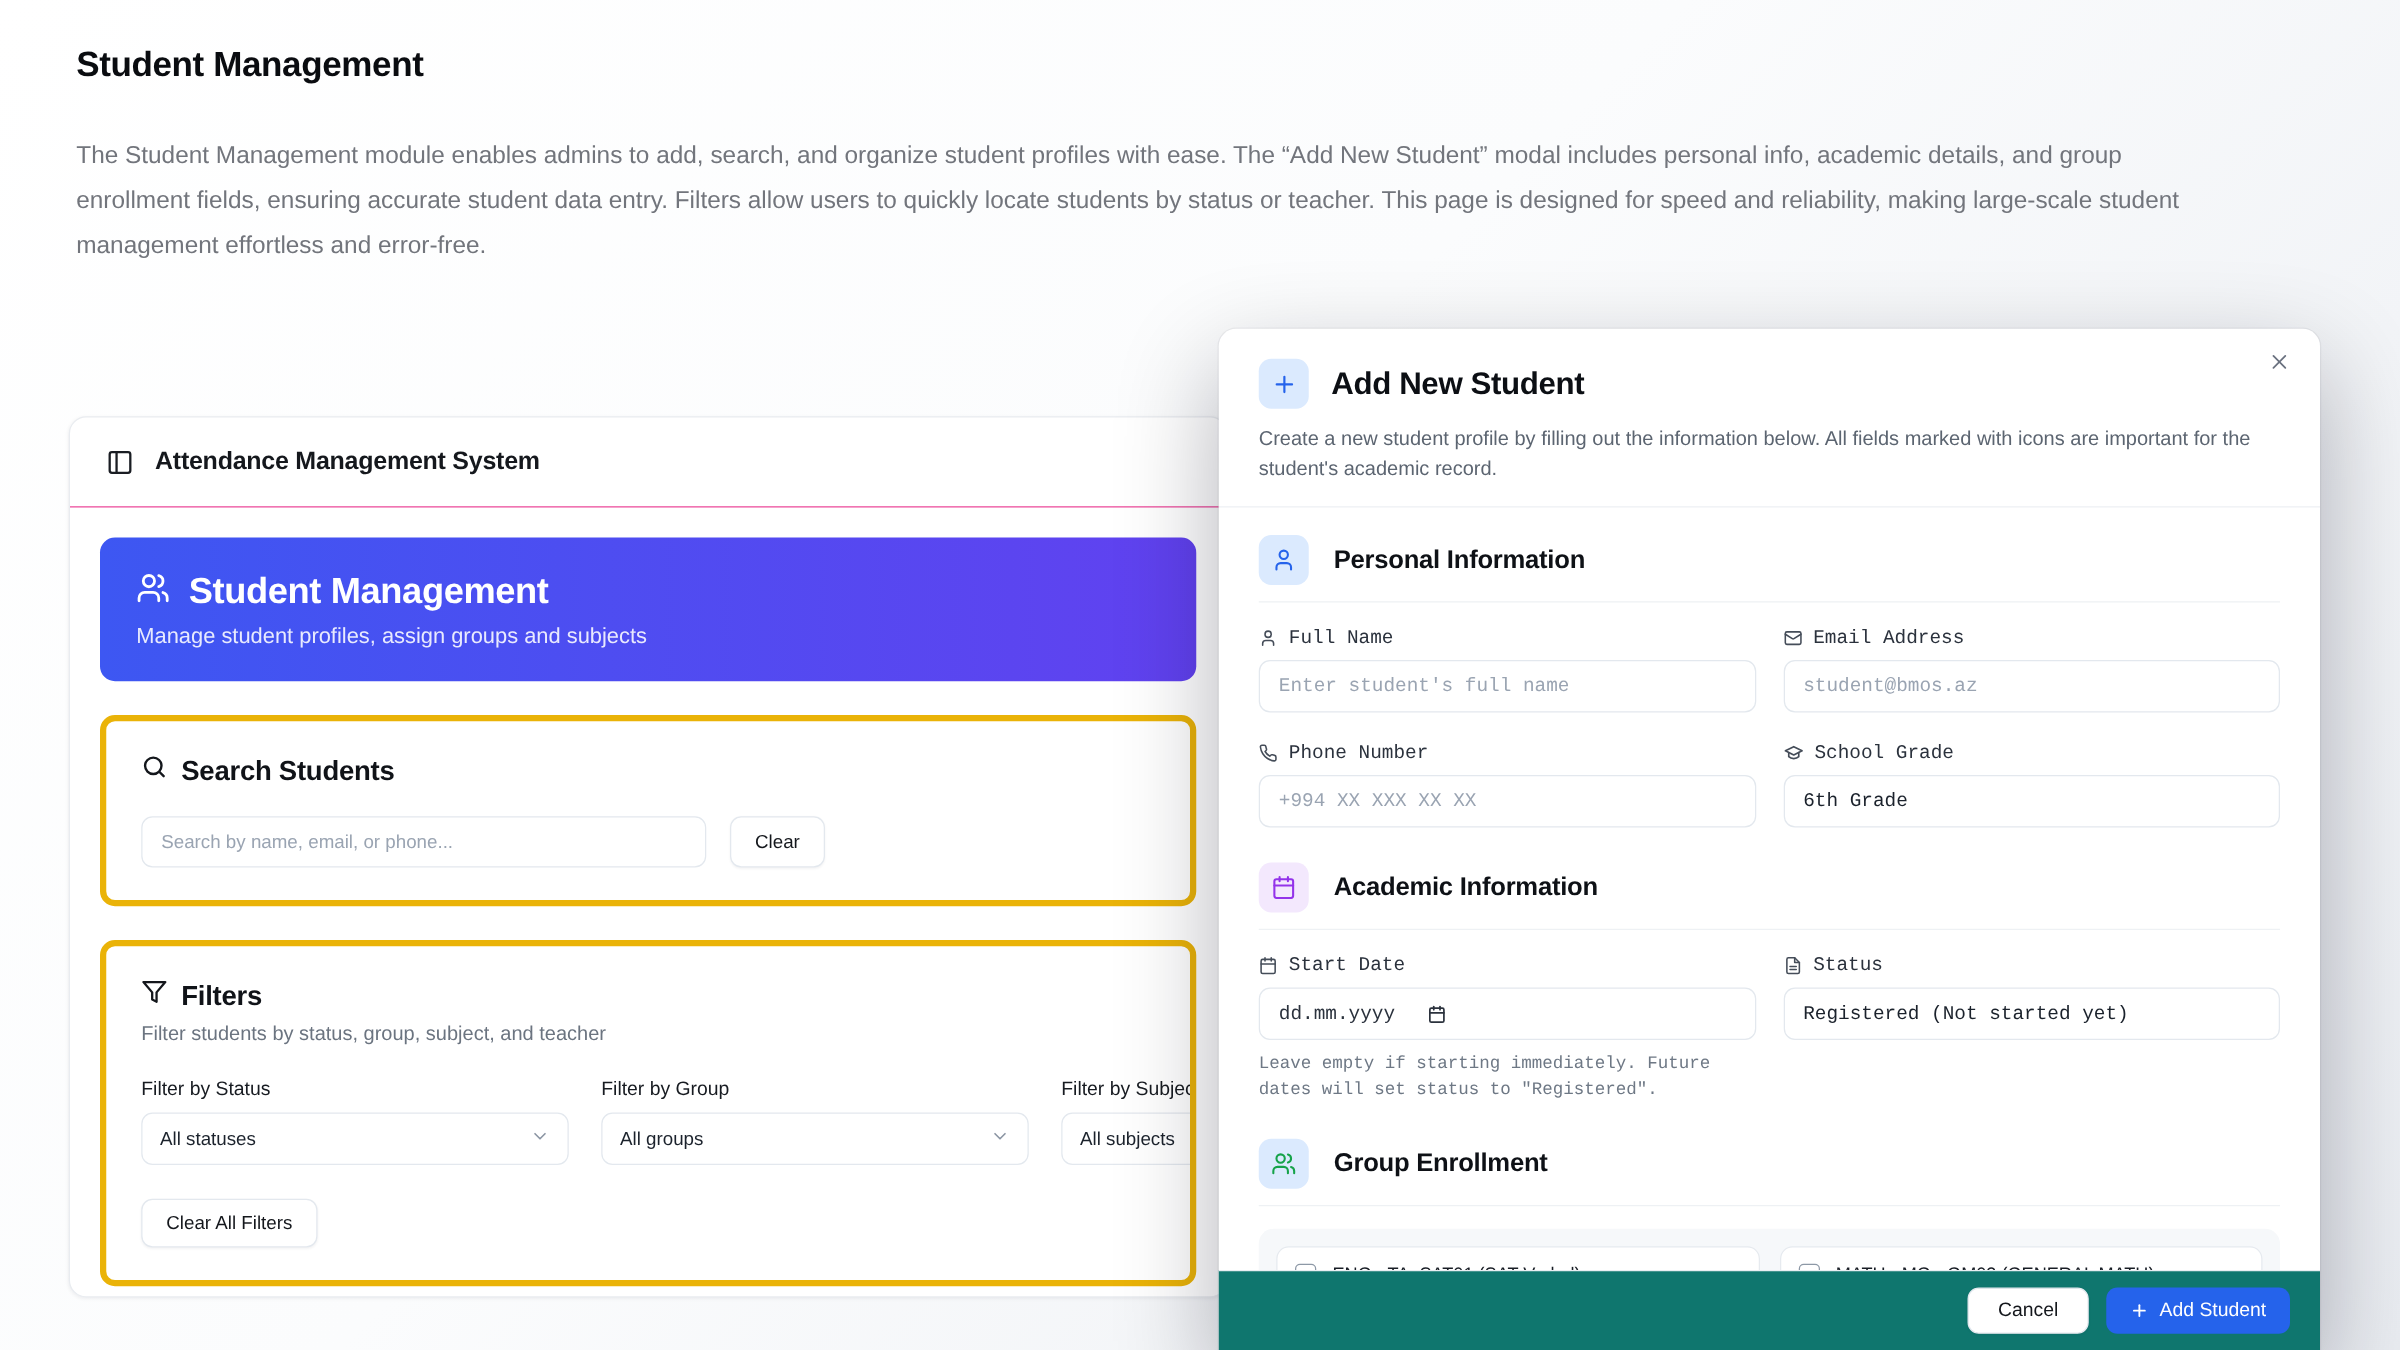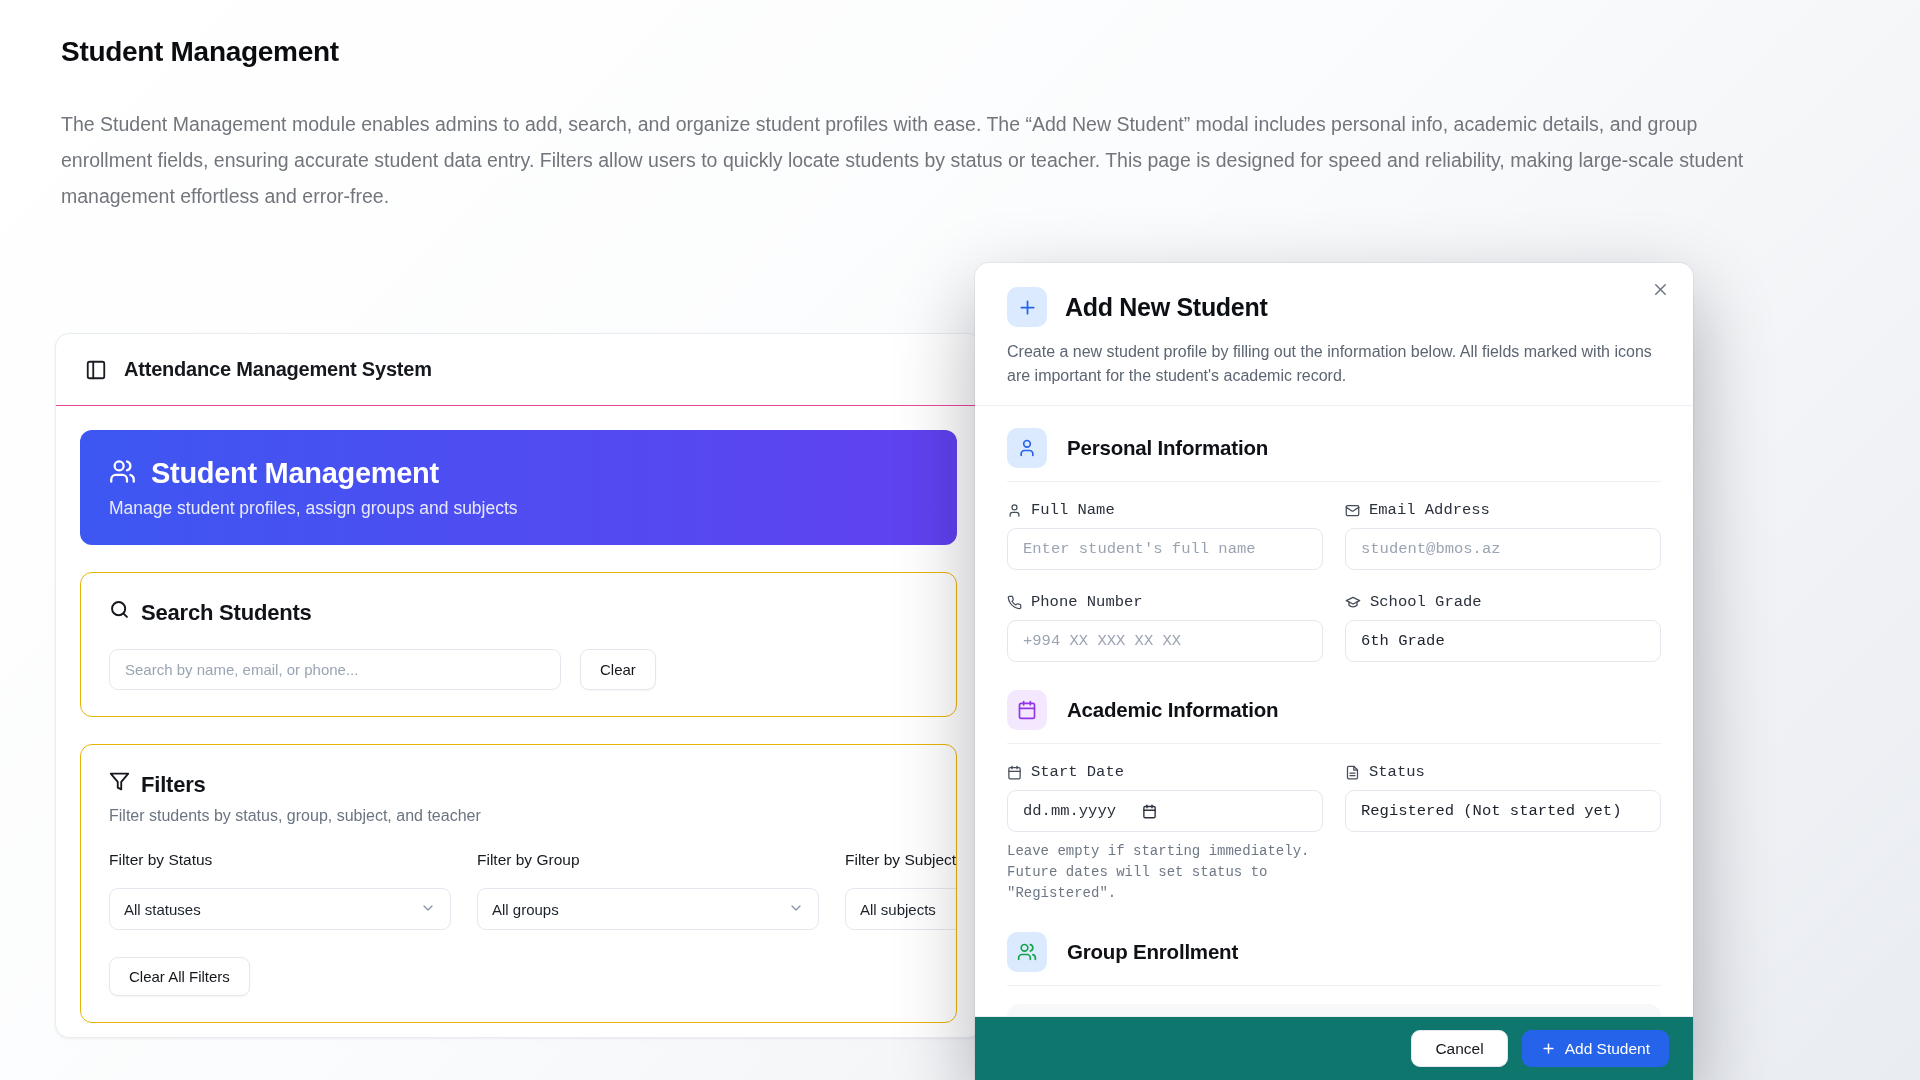--- a/index.html
+++ b/index.html
@@ -27,47 +27,47 @@
   .banner {
     height:115px; border-radius:12px; padding:0 29px;
     display:flex; flex-direction:column; justify-content:center;
     background:linear-gradient(90deg,var(--banner-start,#3d57f2) 0%,var(--banner-end,#6c3bef) 130%);
     color:#fff;
   }
   .banner-title-row { display:flex; align-items:center; gap:15px; }
   .banner-title { font-size:29px; font-weight:700; letter-spacing:-0.3px; }
   .banner-sub { margin-top:8px; font-size:17.5px; color:rgba(255,255,255,.88); }
 
-  .sub-card { margin-top:27px; border:1px solid #eab308; border-radius:12px; padding:26px 28px; background:#fff; overflow:hidden; }
+  .sub-card { margin-top:27px; border:5px solid #eab308; border-radius:12px; padding:26px 28px; background:#fff; overflow:hidden; }
   .sub-head { display:flex; align-items:center; gap:11px; font-size:22px; font-weight:700; color:#101318; letter-spacing:-0.2px; }
   .sub-head svg { flex:none; }
   .sub-desc { margin-top:9px; font-size:16px; color:#6b7480; }
 
   .search-row { margin-top:23px; display:flex; align-items:center; gap:19px; }
   .text-input {
     width:452px; height:41px; border:1px solid #e3e8ee; border-radius:9px; padding:0 15px;
     font-size:15px; font-family:inherit; color:#1b222c; background:#fff; outline:none;
   }
   .text-input::placeholder { color:#9aa4b2; }
   .btn { display:inline-flex; align-items:center; justify-content:center; gap:8px; height:41px; padding:0 19px;
     border-radius:9px; border:1px solid #e3e8ee; background:#fff; font-family:inherit; font-size:15px; font-weight:500;
     color:#14171c; cursor:pointer; box-shadow:0 1px 2px rgba(15,23,42,.05); }
 
   .filters-grid { margin-top:26px; display:grid; grid-template-columns:repeat(3,342px); column-gap:26px; }
-  .filter-label { font-size:15.5px; font-weight:500; color:#171b21; margin-bottom:19px; }
+  .filter-label { font-size:15.5px; font-weight:500; color:#171b21; margin-bottom:9px; }
   .select {
     height:42px; border:1px solid #e3e8ee; border-radius:9px; background:#fff; padding:0 14px;
     display:flex; align-items:center; justify-content:space-between; font-size:15px; color:#1b222c; cursor:pointer;
   }
   .select .chev { color:#8b95a3; }
   .clear-all { margin-top:27px; height:39px; }
 
   
   .modal {
-    position:absolute; left:975px; top:263px; width:718px; bottom:0;
+    position:absolute; left:975px; top:263px; width:881px; bottom:0;
     background:#fff; border-radius:14px 14px 0 0;
     box-shadow:0 30px 80px rgba(2,8,23,.30), 0 0 0 1px rgba(15,23,42,.05);
     display:flex; flex-direction:column;
   }
   .modal-header { position:relative; padding:24px 32px 17px; border-bottom:1px solid #edf0f4; flex:none; }
   .modal-title-row { display:flex; align-items:center; gap:18px; }
   .icon-square { width:40px; height:40px; border-radius:10px; display:flex; align-items:center; justify-content:center; flex:none; }
   .sq-blue { background:#dbeafe; color:#2563eb; }
   .sq-purple { background:#f3e8fd; color:#9333ea; }
   .sq-green { background:#dbeafe; color:#16a34a; }

